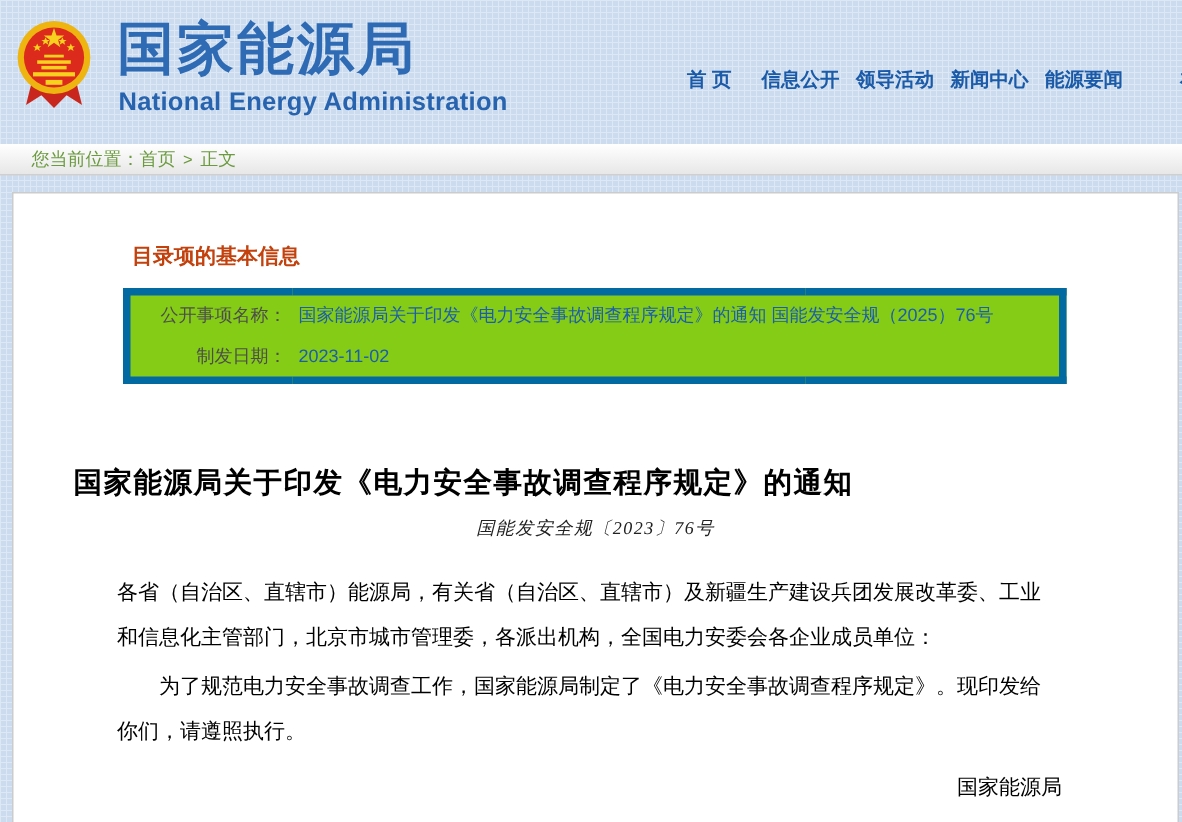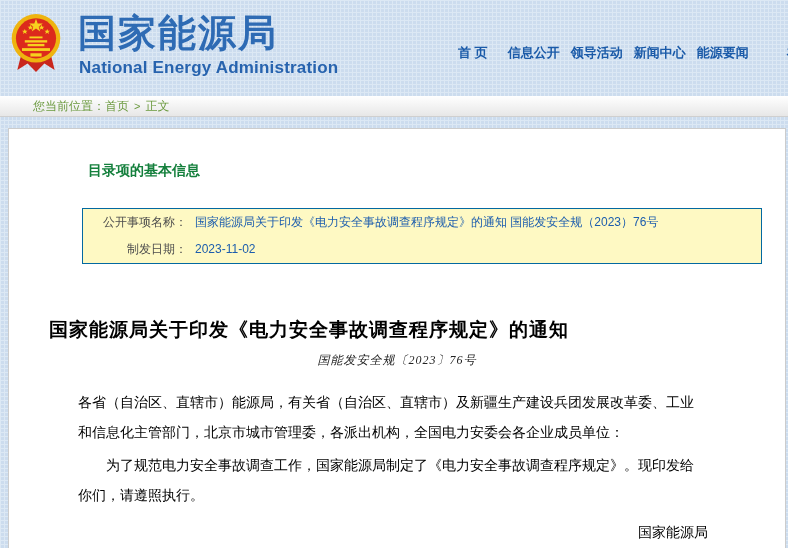--- a/index.html
+++ b/index.html
@@ -37,35 +37,35 @@
   .nav-item{
     font-size:13px;font-weight:bold;color:#1a5aa8;text-decoration:none;
     margin-right:11px;white-space:nowrap;cursor:pointer;
   }
   .nav-item:first-child{margin-right:20px;}
   .nav-item:last-child{margin-right:0;margin-left:27px;}
   
   .breadcrumb{
     position:absolute;top:96px;left:0;width:788px;height:21px;box-sizing:border-box;
     background:linear-gradient(#ffffff,#e7e7e7);border-bottom:1px solid #cfcfcf;
-    font-size:12px;color:#6b9a3f;line-height:20px;padding-left:33px;
+    font-size:12px;color:#6b9a3f;line-height:20px;padding-left:21px;
   }
   .breadcrumb a{color:#6b9a3f;text-decoration:none;cursor:pointer;}
   .crumb-sep{margin:0 5px;font-size:11px;}
   
   .content{
     position:absolute;top:128px;left:8px;width:776px;height:420px;
     background:#ffffff;border:1px solid #cccccc;border-bottom:none;box-sizing:content-box;
   }
   .info-title{
-    margin:33px 0 28px 79px;font-size:14px;font-weight:bold;color:#15803d;
+    margin:33px 0 12px 79px;font-size:14px;font-weight:bold;color:#c2410c;
   }
   .info-table{
-    margin-left:73px;width:680px;border-collapse:collapse;
-    background:#fef9c3;border:1px solid #0369a1;table-layout:fixed;
+    margin-left:73px;width:629px;border-collapse:collapse;
+    background:#84cc16;border:5px solid #0369a1;table-layout:fixed;
   }
   .info-table td{padding:6px 4px;font-size:12px;line-height:15px;vertical-align:top;}
   .lbl{color:#4d4d4d;text-align:right;font-size:13px;white-space:nowrap;}
   .val{color:#1c5dad;}
   .val a{color:#1c5dad;text-decoration:none;cursor:pointer;}
   .c1{width:100px;}.c2{width:268px;}.c3{width:58px;}
   
   .article-title{
     margin:53px 40px 0 40px;text-align:left;
     font-family:"Liberation Serif","DejaVu Serif",serif;
@@ -123,21 +123,21 @@
   </div>
 
   <div class="content">
 
     <div class="info-title">目录项的基本信息</div>
 
     <table class="info-table">
       <tbody>
           <tr>
         <td class="lbl c1">公开事项名称：</td>
-        <td class="val" colspan="3"><a>国家能源局关于印发《电力安全事故调查程序规定》的通知 国能发安全规（2023）76号</a></td>
+        <td class="val" colspan="3"><a>国家能源局关于印发《电力安全事故调查程序规定》的通知 国能发安全规（2025）76号</a></td>
       </tr>
       <tr>
         <td class="lbl c1">制发日期：</td>
         <td class="val" colspan="3">2023-11-02</td>
       </tr>
     </tbody>
       </table>
 
     <div class="article-title">国家能源局关于印发《电力安全事故调查程序规定》的通知</div>
     <div class="doc-number">国能发安全规〔2023〕76号</div>

